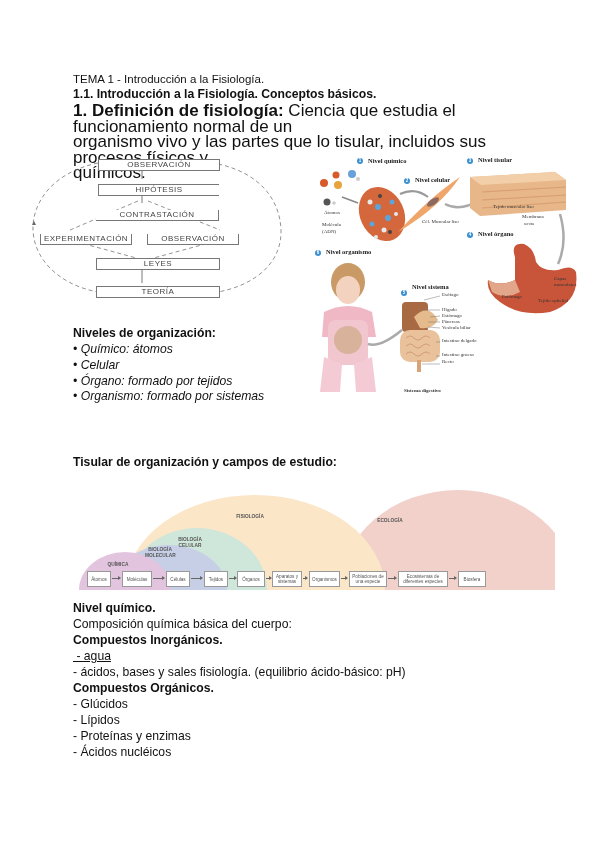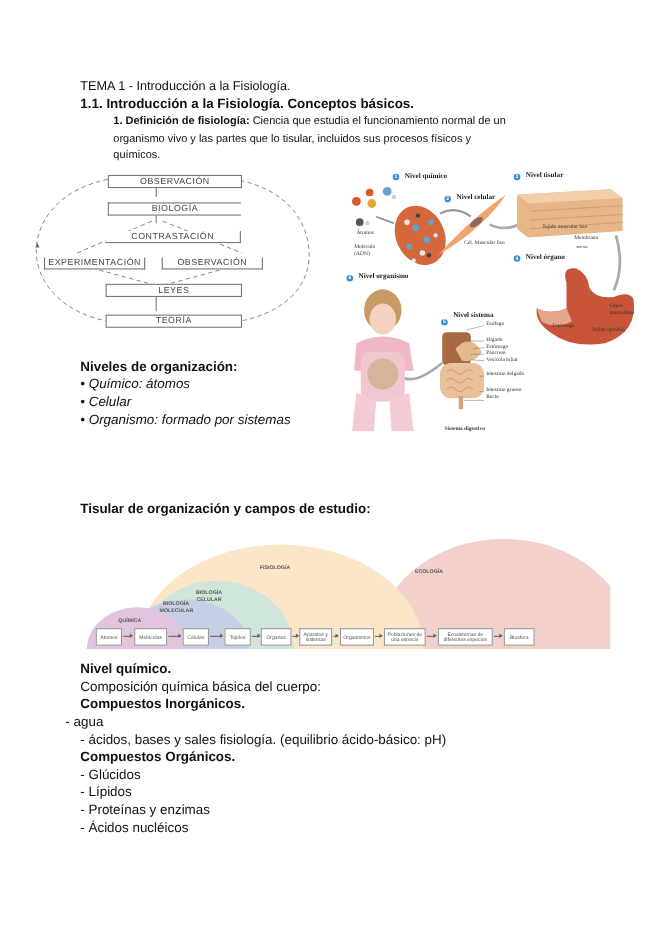--- a/index.html
+++ b/index.html
@@ -1,21 +1,21 @@
 <!DOCTYPE html>
 <html><head>
 <meta charset="utf-8">
 <style>
   html, body { margin: 0; padding: 0; background: #ffffff; }
   body { width: 600px; height: 848px; position: relative; overflow: hidden;
          font-family: "Liberation Sans", sans-serif; color: #111; }
   .abs { position: absolute; }
   .txt { font-size: 12.2px; line-height: 15.6px; white-space: nowrap; }
   .b { font-weight: bold; }
-  .para { position: absolute; left: 73px; width: 460px; font-size: 10px; line-height: 15.6px; margin-left: 30px; }
+  .para { position: absolute; left: 73px; width: 460px; font-size: 17px; line-height: 15.6px; }
   
   .fbox { position: absolute; border: 1px solid #777; border-top: none; font-size: 8px; letter-spacing: 0.5px;
           color: #444; text-align: center; line-height: 10px; background: #fff; }
   .fbox.full { border-top: 1px solid #777; }
   
   .lab { position: absolute; font-size: 4.8px; font-weight: bold; color: #555; text-align: center; line-height: 5.5px; }
   .cell { position: absolute; top: 571px; height: 16px; background: #fff; border: 0.7px solid #999; font-size: 4.6px;
           color: #555; display: flex; align-items: center; justify-content: center; text-align: center; line-height: 5px; box-sizing: border-box; }
   .arr { position: absolute; top: 578px; height: 1px; background: #666; }
   .arr::after { content: ""; position: absolute; right: -1px; top: -2px; border-left: 3px solid #666;
@@ -48,21 +48,21 @@
       <path d="M190 85 L 120 104"></path>
     </g>
     <g stroke="#555" stroke-width="0.8">
       <line x1="112" y1="14" x2="112" y2="24"></line>
       <line x1="112" y1="40" x2="112" y2="48"></line>
       <line x1="112" y1="111" x2="112" y2="128"></line>
     </g>
     <path d="M2 70 l2 -4 l2 4 z" fill="#666"></path>
   </svg>
   <div class="fbox full" style="left:68px;top:4px;width:120px;height:10px;">OBSERVACIÓN</div>
-  <div class="fbox full" style="left:68px;top:29px;width:120px;height:10px;border-right:none;">BIOLOGÍA</div>
+  <div class="fbox full" style="left:68px;top:29px;width:120px;height:10px;border-right:none;">HIPÓTESIS</div>
   <div class="fbox" style="left:66px;top:55px;width:122px;height:10px;border-left:none;text-align:center;">CONTRASTACIÓN</div>
   <div class="fbox" style="left:10px;top:79px;width:90px;height:10px;">EXPERIMENTACIÓN</div>
   <div class="fbox" style="left:117px;top:79px;width:90px;height:10px;">OBSERVACIÓN</div>
   <div class="fbox full" style="left:66px;top:103px;width:122px;height:10px;">LEYES</div>
   <div class="fbox full" style="left:66px;top:131px;width:122px;height:10px;">TEORÍA</div>
 </div>
 
 <div class="abs" style="left:310px;top:152px;width:280px;height:245px;">
   <svg width="280" height="245" style="position:absolute;left:0;top:0;">
 
@@ -173,20 +173,21 @@
   <div class="lvs" style="left:132px;top:186px;">Intestino delgado</div>
   <div class="lvs" style="left:132px;top:200px;">Intestino grueso</div>
   <div class="lvs" style="left:132px;top:207px;">Recto</div>
   <div class="lvs" style="left:94px;top:236px;font-weight:bold;">Sistema digestivo</div>
 </div>
 
 <div class="abs txt b" style="left:73px;top:326px;">Niveles de organización:</div>
 <div class="abs" style="left:73px;top:342px;font-size:12.2px;line-height:15.8px;font-style:italic;">
   <div>• Químico: átomos</div>
   <div>• Celular</div>
+  <div>• Órgano: formado por tejidos</div>
   <div>• Organismo: formado por sistemas</div>
 </div>
 
 <div class="abs txt b" style="left:73px;top:455px;">Tisular de organización y campos de estudio:</div>
 
 <div class="abs" style="left:75px;top:490px;width:480px;height:105px;overflow:hidden;">
   <svg width="480" height="105" style="position:absolute;left:0;top:0;">
     <path d="M265 100 A 118 100 0 0 1 501 100 Z" fill="#f2d1cb"></path>
     <path d="M50 100 A 130 95 0 0 1 310 100 Z" fill="#fbe6c8"></path>
     <path d="M52 100 A 70 62 0 0 1 192 100 Z" fill="#cfe6da"></path>
@@ -215,19 +216,19 @@
 <div class="arr" style="left:341px;width:6px;"></div>
 <div class="cell" style="left:349px;width:38px;">Poblaciones de una especie</div>
 <div class="arr" style="left:388px;width:8px;"></div>
 <div class="cell" style="left:398px;width:50px;">Ecosistemas de diferentes especies</div>
 <div class="arr" style="left:449px;width:7px;"></div>
 <div class="cell" style="left:458px;width:28px;">Biosfera</div>
 
 <div class="abs txt b" style="left:73px;top:601px;">Nivel químico.</div>
 <div class="abs txt" style="left:73px;top:617px;">Composición química básica del cuerpo:</div>
 <div class="abs txt b" style="left:73px;top:633px;">Compuestos Inorgánicos.</div>
-<div class="abs txt" style="left:56px;top:649px;white-space:pre;"> - agua</div>
+<div class="abs txt" style="left:73px;top:649px;white-space:pre;text-decoration:underline;"> - agua</div>
 <div class="abs txt" style="left:73px;top:665px;">- ácidos, bases y sales fisiología. (equilibrio ácido-básico: pH)</div>
 <div class="abs txt b" style="left:73px;top:681px;">Compuestos Orgánicos.</div>
 <div class="abs txt" style="left:73px;top:697px;">- Glúcidos</div>
 <div class="abs txt" style="left:73px;top:713px;">- Lípidos</div>
 <div class="abs txt" style="left:73px;top:729px;">- Proteínas y enzimas</div>
 <div class="abs txt" style="left:73px;top:745px;">- Ácidos nucléicos</div>
 
 </body></html>

